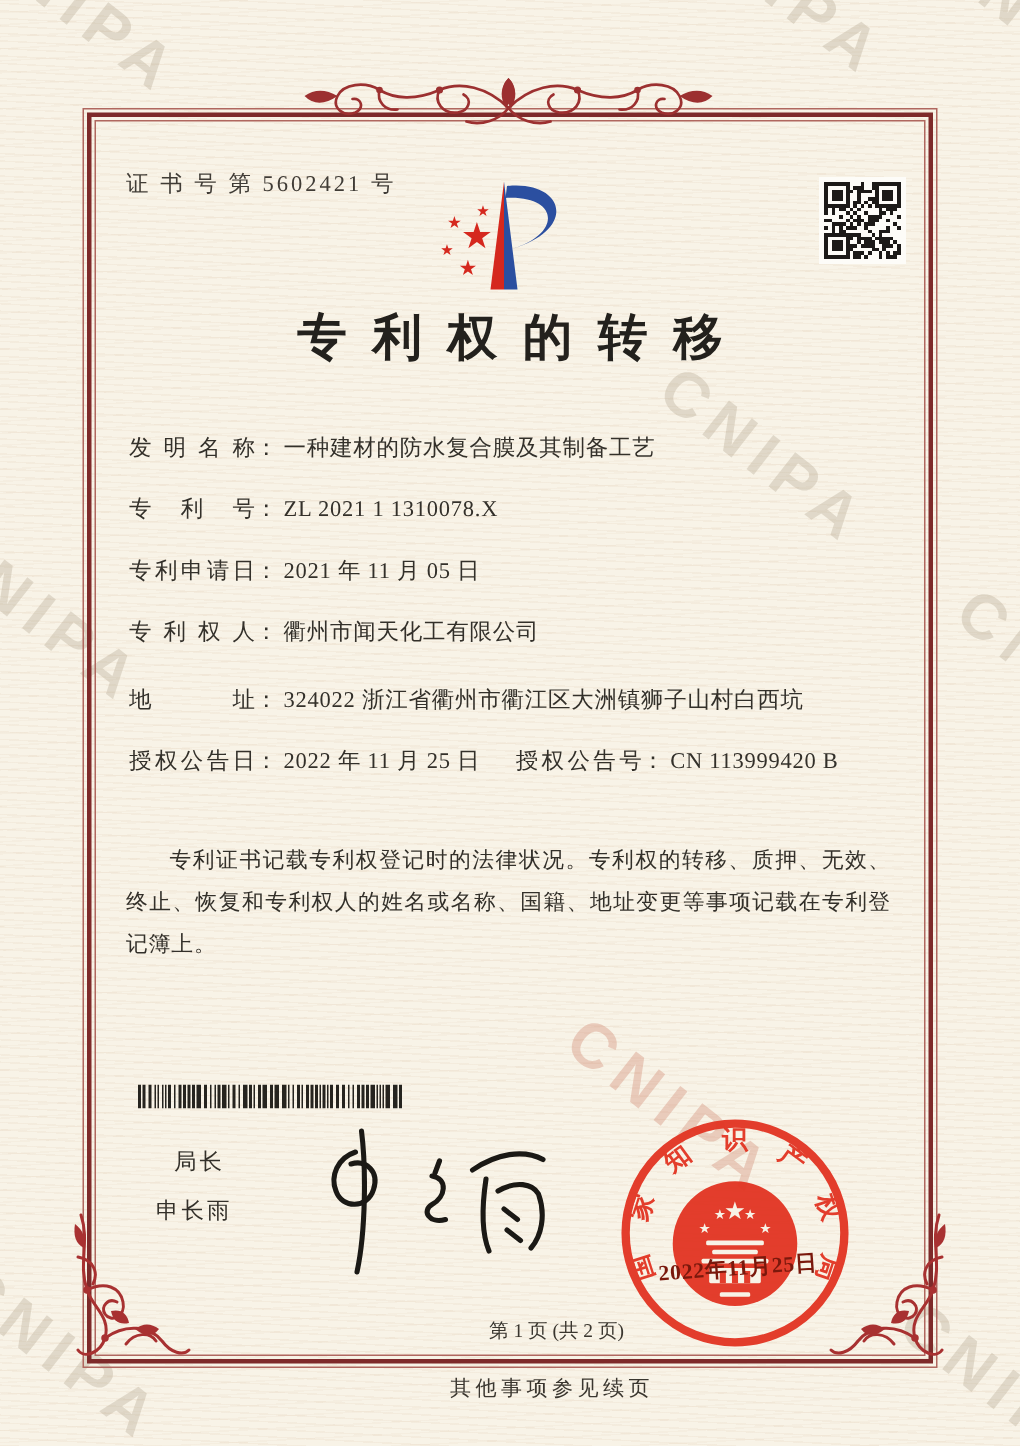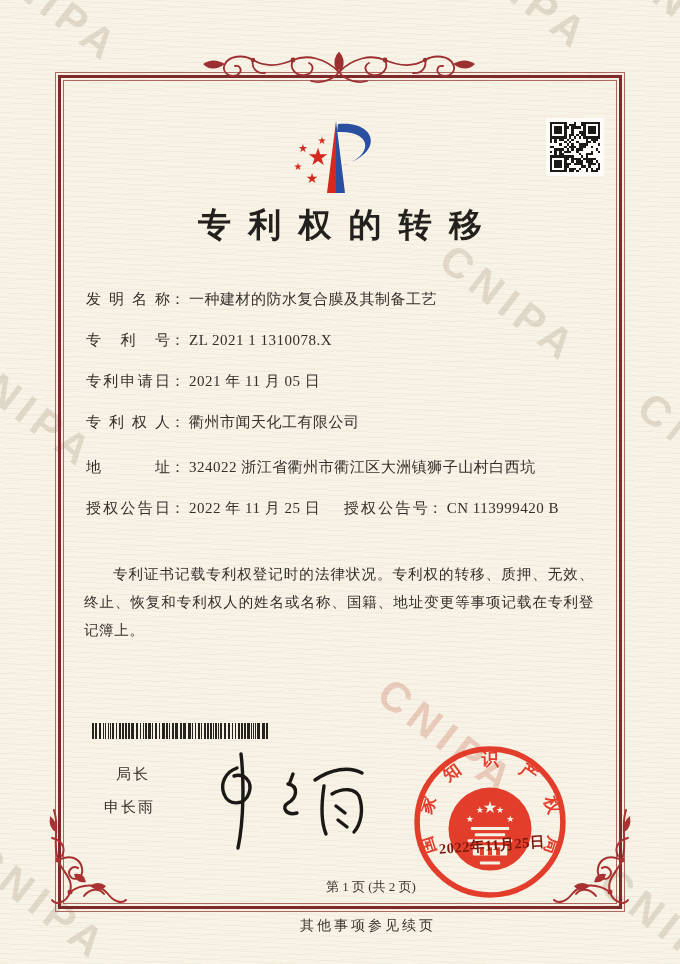--- a/index.html
+++ b/index.html
@@ -136,20 +136,21 @@
     <use href="#topHalf" transform="translate(300,0) scale(-1,1)"></use>
   </svg>
 
   <svg class="corner corner-bl" viewBox="0 0 84 110">
     <use href="#cornerOrn"></use>
   </svg>
   <svg class="corner corner-br" viewBox="0 0 84 110">
     <use href="#cornerOrn"></use>
   </svg>
 
+  <div class="cert-no">证 书 号 第 5602421 号</div>
 
   <svg class="logo" viewBox="0 0 100 84">
     <text x="25" y="51" font-size="24" fill="#d5281e" text-anchor="middle">★</text>
     <text x="10" y="38" font-size="11" fill="#d5281e" text-anchor="middle">★</text>
     <text x="5" y="56" font-size="10" fill="#d5281e" text-anchor="middle">★</text>
     <text x="19" y="69" font-size="14" fill="#d5281e" text-anchor="middle">★</text>
     <text x="29" y="30" font-size="10" fill="#d5281e" text-anchor="middle">★</text>
     <polygon points="43,7 34,79 43,79" fill="#d5281e"></polygon>
     <polygon points="43,7 52,79 43,79" fill="#2b4fa0"></polygon>
     <path d="M45,10 C82,6 94,38 48,52 C82,42 80,16 44,18 Z" fill="#2b4fa0"></path>

